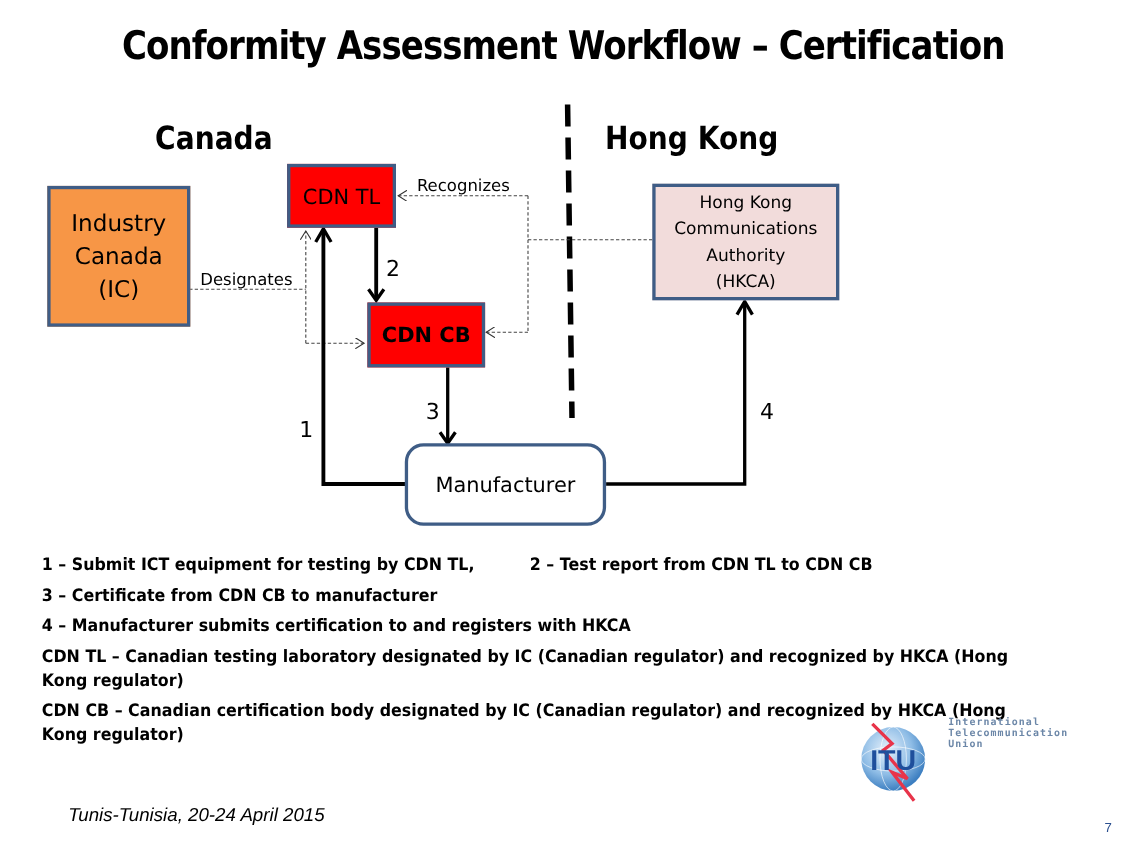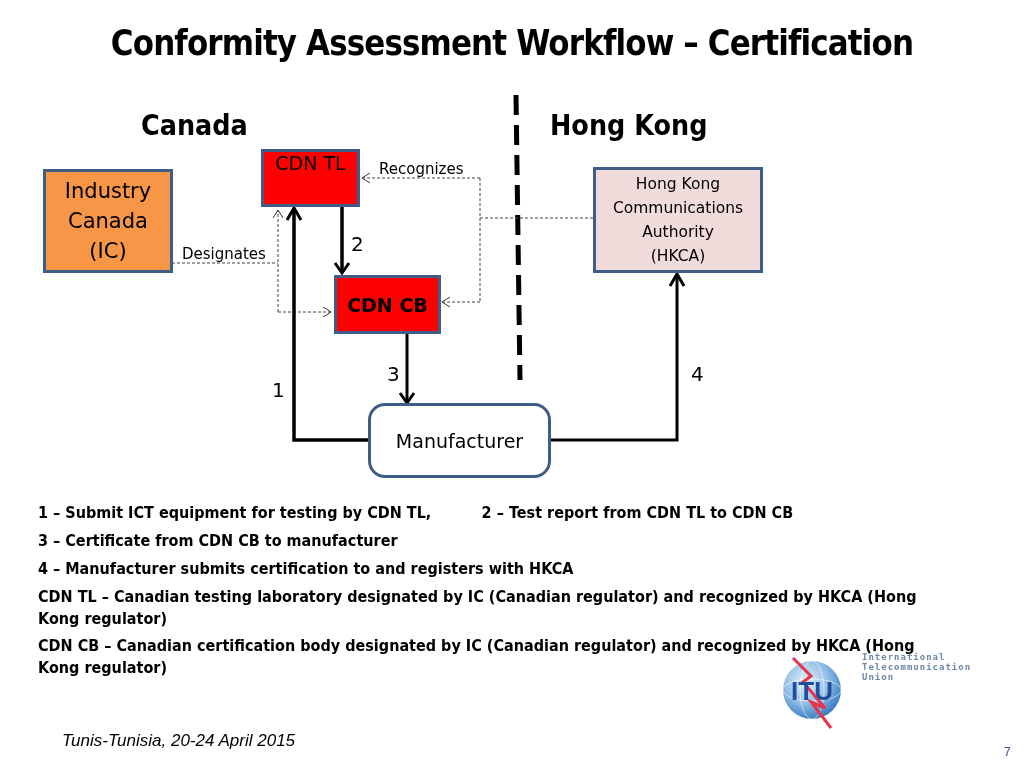--- a/index.html
+++ b/index.html
@@ -54,29 +54,29 @@
   <path d="M369,440 L294,440 L294,210" fill="none" stroke="#000" stroke-width="3.5"></path>
   <path d="M287,220 L294,208 L301,220" fill="none" stroke="#000" stroke-width="3"></path>
 
   <line x1="407" y1="334" x2="407" y2="402" stroke="#000" stroke-width="3"></line>
   <path d="M400,393 L407,403 L414,393" fill="none" stroke="#000" stroke-width="3"></path>
 
   <path d="M551,440 L677,440 L677,276" fill="none" stroke="#000" stroke-width="3"></path>
   <path d="M670,286 L677,274 L684,286" fill="none" stroke="#000" stroke-width="3"></path>
 </svg>
 
-<div class="box" style="left:43px; top:169px; width:130px; height:104px; background:#f79646; font-size:21px; line-height:30px;">
+<div class="box" style="left:43px; top:169px; width:130px; height:128px; background:#f79646; font-size:21px; line-height:30px;">
   <div>
     <span>Industry</span>
     <span>Canada</span>
     <span>(IC)</span>
   </div>
 </div>
 
-<div class="box" style="left:261px; top:149px; width:99px; height:58px; background:#ff0000; font-size:19px; align-items:flex-start; ">
+<div class="box" style="left:261px; top:149px; width:99px; height:58px; background:#ff0000; font-size:19px; align-items:flex-start; padding-top:16px;">
   <span>CDN TL</span>
 </div>
 
 <div class="box" style="left:334px; top:275px; width:107px; height:59px; background:#ff0000; font-size:19px;font-weight:bold;">
   <span>CDN CB</span>
 </div>
 
 <div class="box" style="left:593px; top:167px; width:170px; height:106px; background:#f2dcdb; font-size:15.5px; line-height:24px;">
   <div>
     <span>Hong Kong</span>

